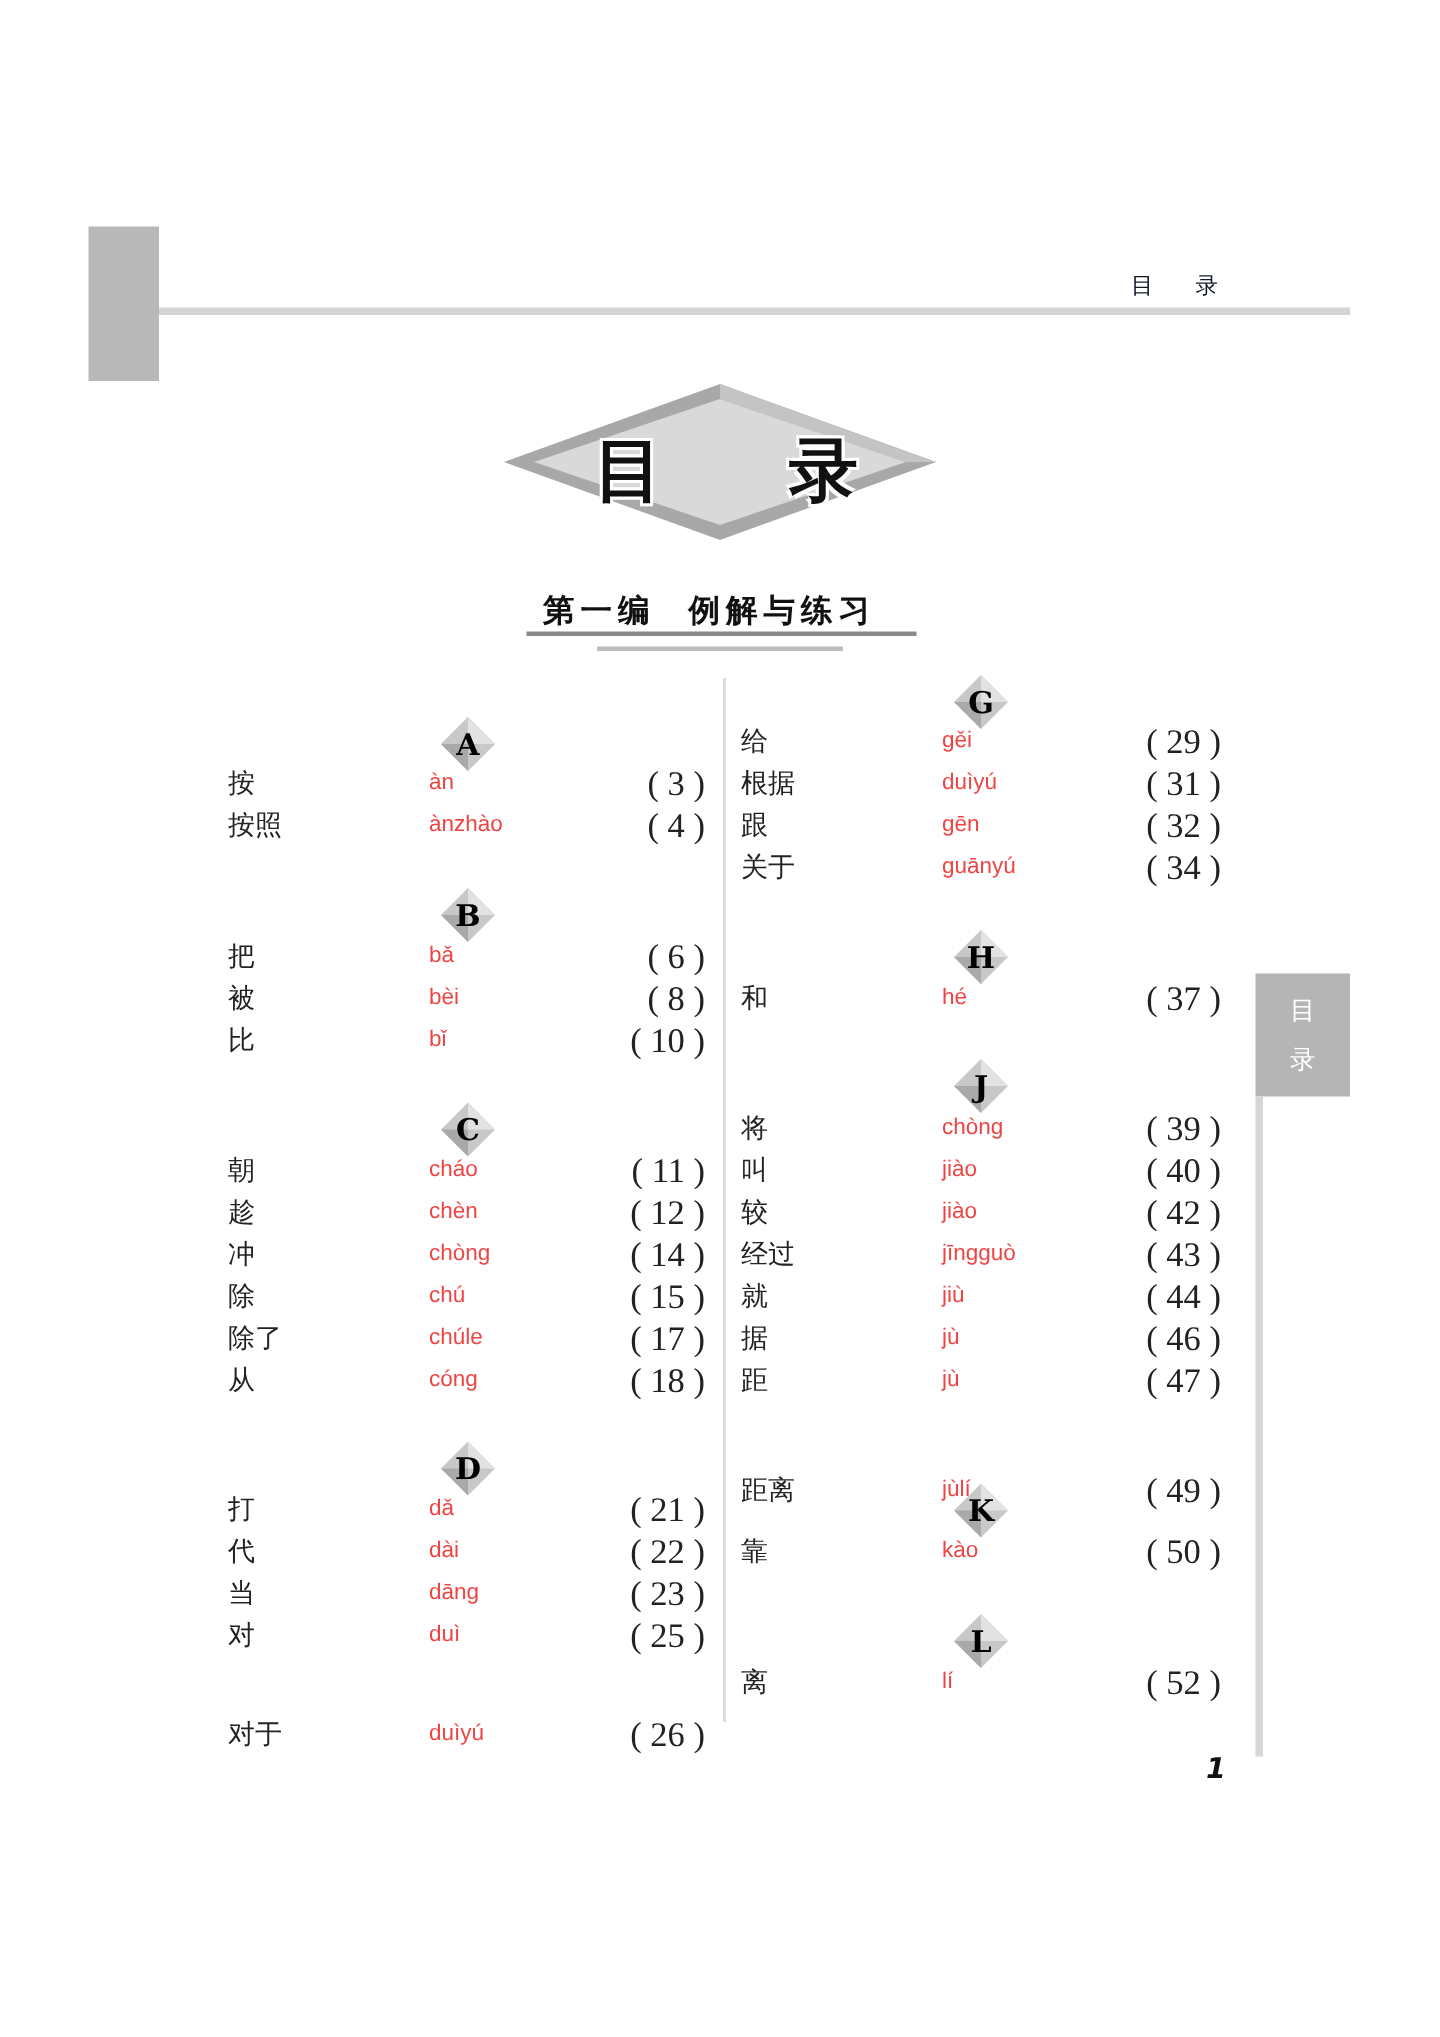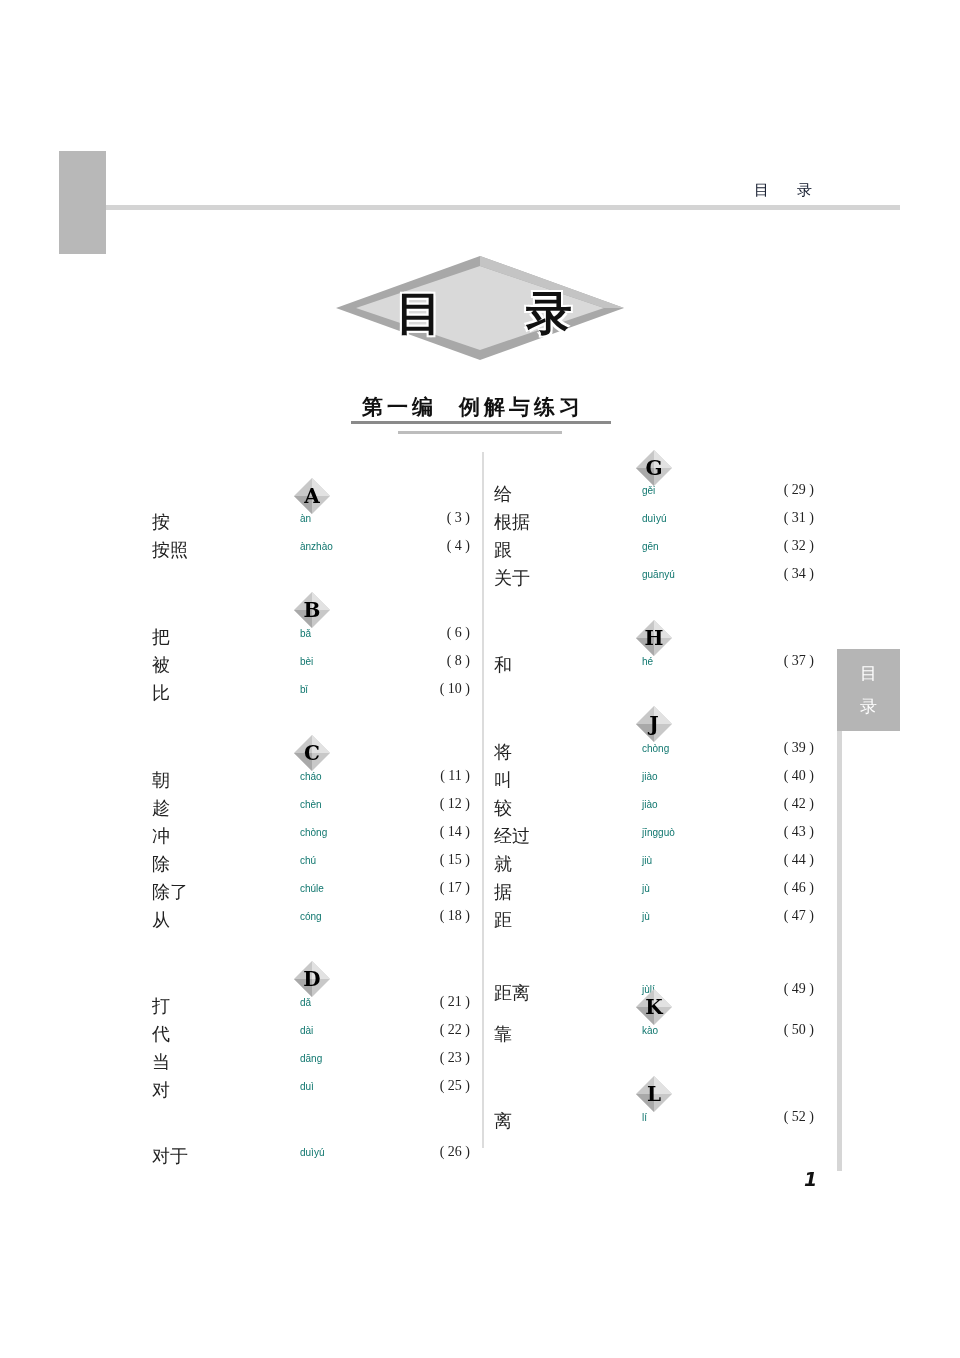--- a/index.html
+++ b/index.html
@@ -27,22 +27,22 @@
 
   .col-divider { position: absolute; left: 482px; top: 452px; width: 2px; height: 696px; background: #dcdcdc; }
 
   .section-badge { position: absolute; width: 36px; height: 36px; }
   .section-badge svg { position: absolute; left: 0; top: 0; }
   .section-badge .letter { position: absolute; left: 0; top: 6px; width: 36px; text-align: center;
     font-family: "DejaVu Serif", "Liberation Serif", serif; font-weight: bold; font-size: 20px; color: #000; }
 
   .entry { position: absolute; height: 26px; font-size: 17px; white-space: nowrap; }
   .entry .hz { position: absolute; left: 0; top: 0; font-size: 18px; color: #222; }
-  .entry .py { position: absolute; left: 148px; top: 3px; font-size: 10px; color: #0f766e; font-family: "Liberation Sans", sans-serif; }
-  .entry .pg { position: absolute; right: 0; top: 0; font-family: "Liberation Serif", serif; font-size: 14px; color: #222; white-space: pre; }
+  .entry .py { position: absolute; left: 134px; top: 3px; font-size: 15px; color: #ef4444; font-family: "Liberation Sans", sans-serif; }
+  .entry .pg { position: absolute; right: 0; top: 0; font-family: "Liberation Serif", serif; font-size: 23px; color: #222; white-space: pre; }
 
   .side-tab { position: absolute; left: 837px; top: 649px; width: 63px; height: 82px; background: #b5b5b5; }
   .side-tab span { position: absolute; left: 0; width: 63px; text-align: center; color: #fff; font-size: 17px; }
   .side-bar { position: absolute; left: 837px; top: 731px; width: 5px; height: 440px; background: #d6d6d6; }
 
   .page-num { position: absolute; left: 804px; top: 1168px; font-size: 19px; font-weight: bold; font-style: italic; color: #111; }
 </style>
 </head>
 <body>
 

